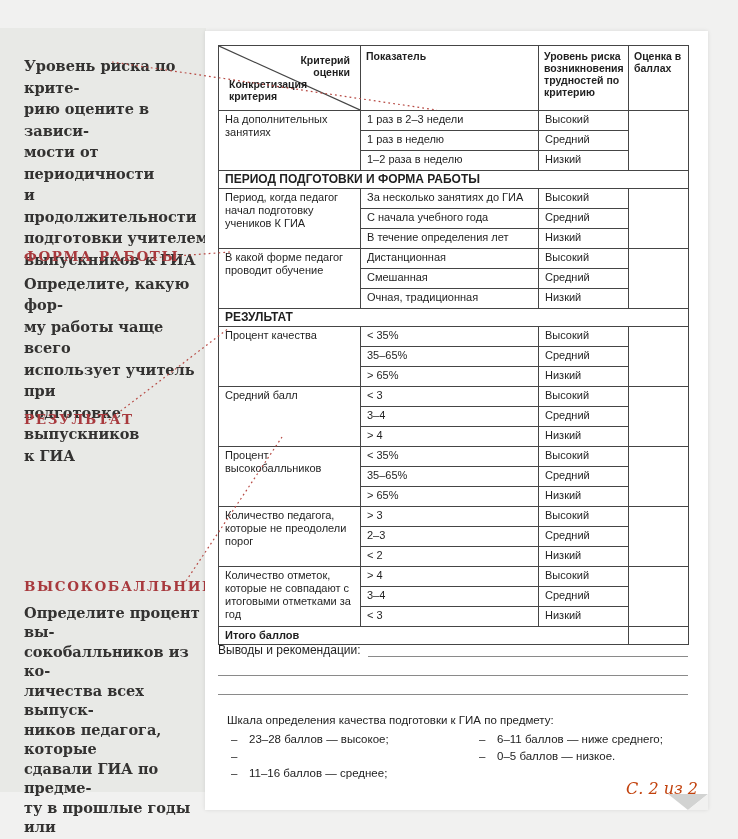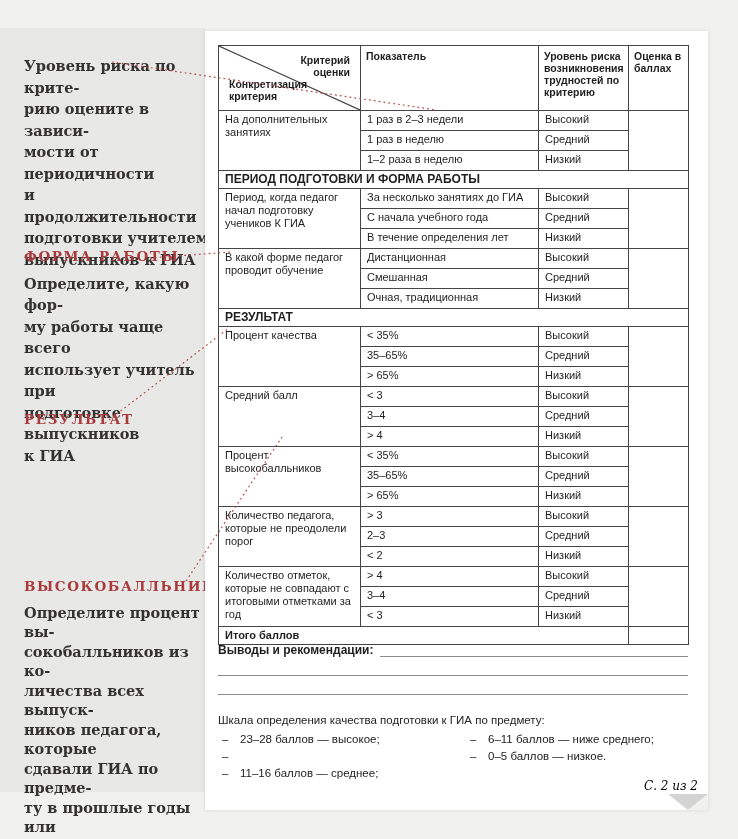--- a/index.html
+++ b/index.html
@@ -44,35 +44,35 @@
   td.total-cell{font-weight:bold;padding:3px 6px;}
   td.score-cell{background:#fff;}
   th.diag{position:relative;padding:0;}
   th.diag .diag-svg{position:absolute;left:0;top:0;width:100%;height:100%;}
   th.diag .diag-wrap{position:relative;height:100%;display:flex;flex-direction:column;justify-content:space-between;box-sizing:border-box;padding:4px 5px;}
   .diag-top{align-self:flex-end;text-align:right;width:72px;}
   .diag-bottom{align-self:flex-start;text-align:left;width:96px;}
   
   .conclusions{position:absolute;left:13px;top:608px;width:470px;font-size:12px;color:#1f1f1f;}
   .conc-row{display:flex;align-items:flex-end;height:18px;}
-  .conc-label{font-weight:bold;white-space:nowrap;}
+  .conc-label{font-weight:normal;white-space:nowrap;}
   .rule{flex:1;border-bottom:1px solid #8a8a8a;height:14px;margin-left:7px;}
   .rule-full{border-bottom:1px solid #8a8a8a;height:18px;}
   
-  .scale{position:absolute;left:13px;top:681px;width:470px;font-size:11.5px;color:#222;line-height:17px;}
+  .scale{position:absolute;left:22px;top:681px;width:470px;font-size:11.5px;color:#222;line-height:17px;}
   .scale-title{margin-bottom:2px;}
   .scale-cols{display:flex;}
   .scale-col-left{width:248px;}
   .scale-col-right{flex:1;}
   .scale-item{display:flex;}
   .scale-item .dash{width:22px;padding-left:4px;box-sizing:border-box;}
   
   .page-num{
     position:absolute;right:10px;top:748px;
-    font-family:"DejaVu Serif",serif;font-style:italic;font-size:12px;color:#000000;
+    font-family:"DejaVu Serif",serif;font-style:italic;font-size:16px;color:#c2410c;
   }
   .fold{position:absolute;right:0;bottom:0;width:40px;height:16px;display:block;}
   
   .connectors{position:absolute;left:0;top:0;width:738px;height:839px;pointer-events:none;}
 </style>
 </head>
 <body>
 
 <div class="side-panel"></div>
 

